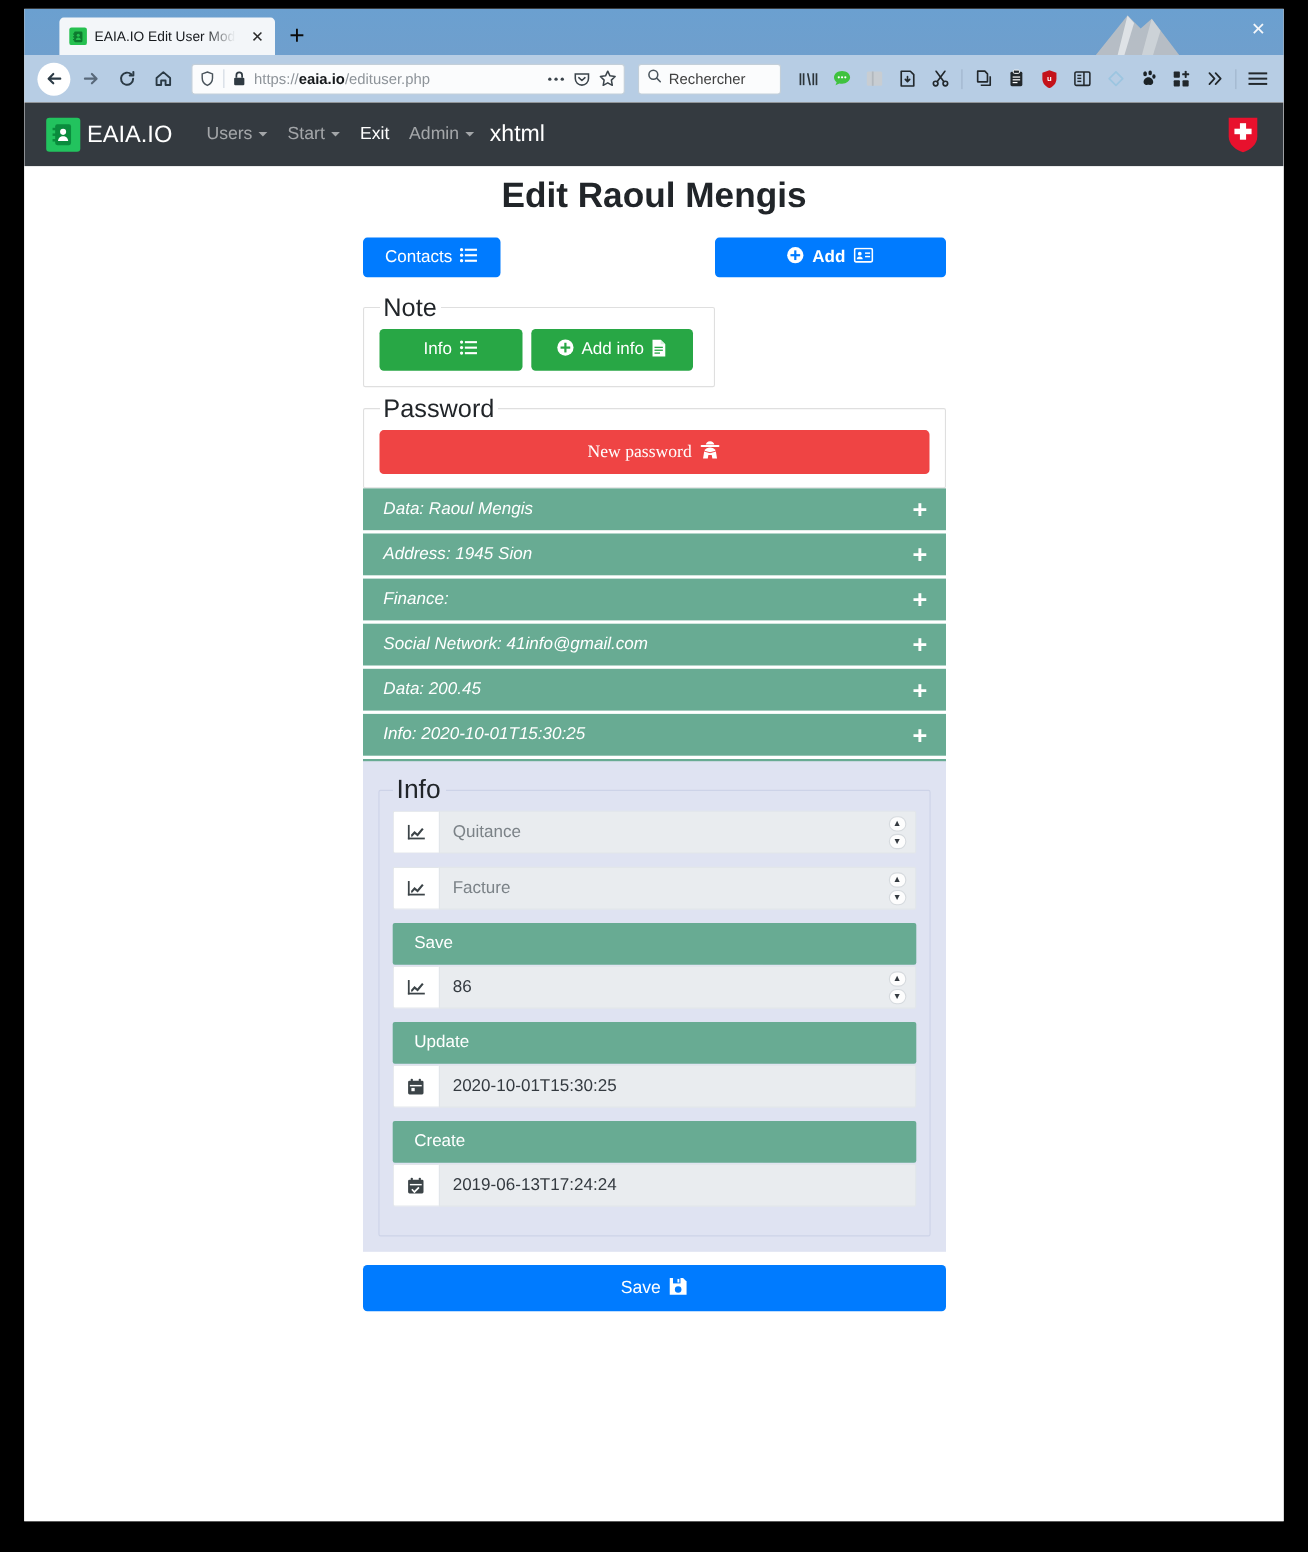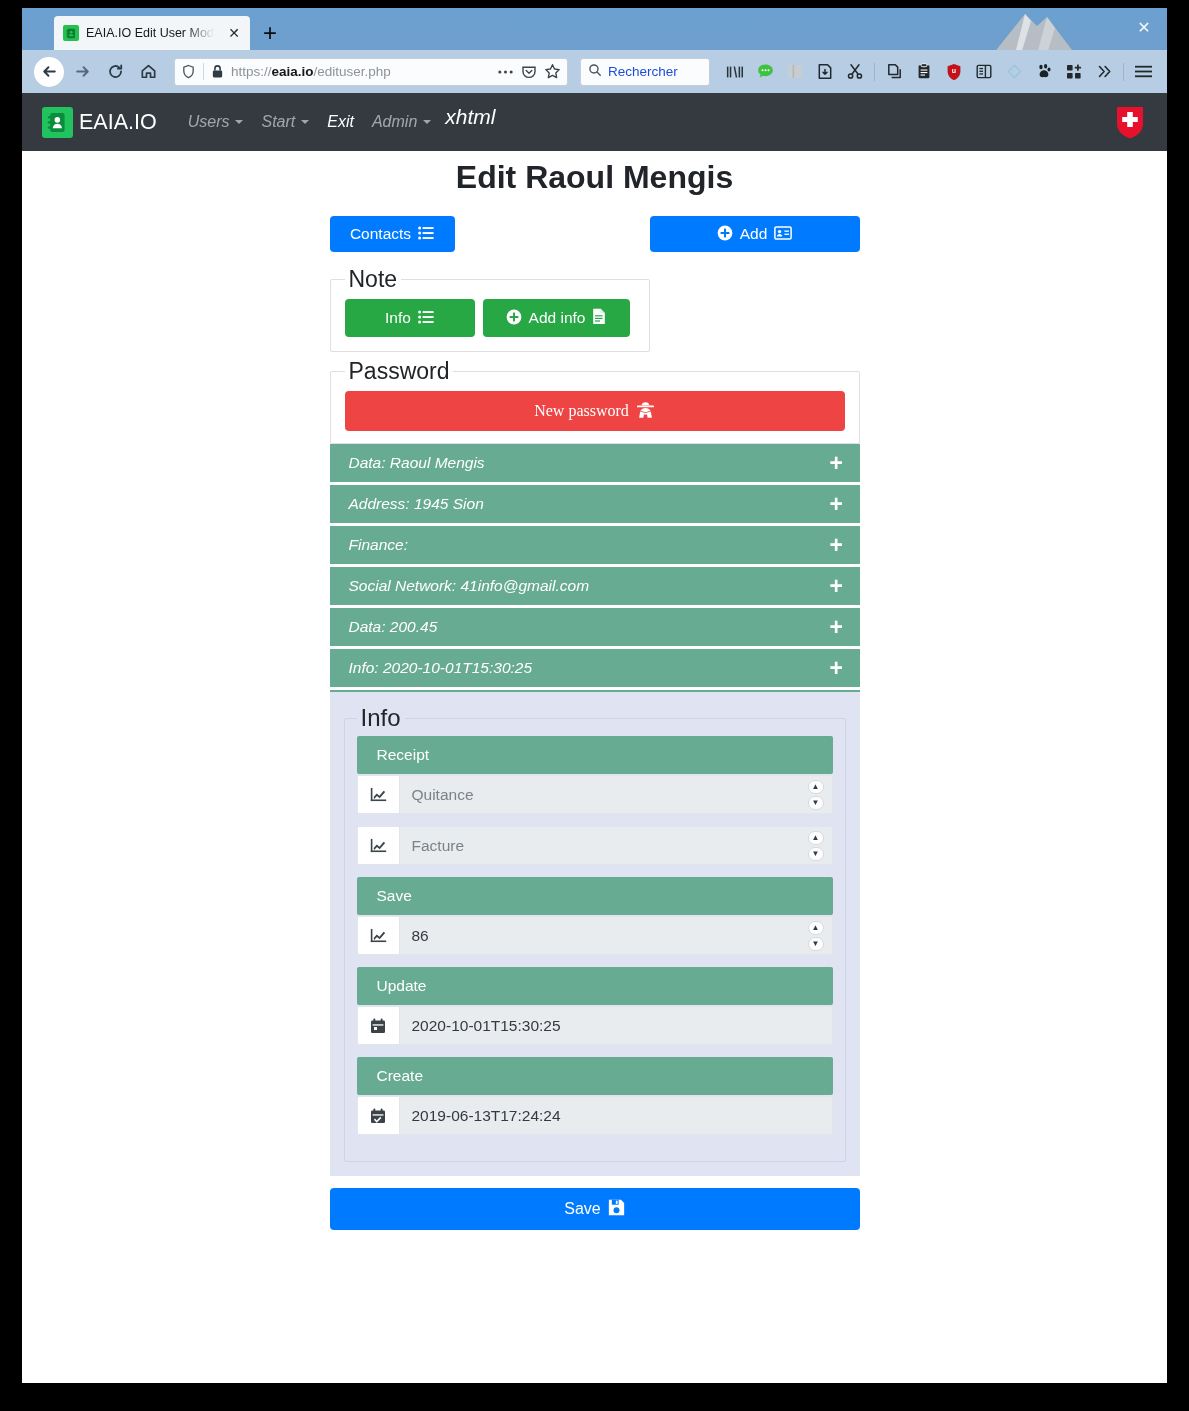--- a/index.html
+++ b/index.html
@@ -94,21 +94,21 @@
     flex: 1; font-size: 13.5px; color: #8d9399; white-space: nowrap;
     overflow: hidden; min-width: 0;
   }
   .urltext b { color: #15181b; font-weight: 700; }
   .urlicon { display: flex; align-items: center; color: #3b444b; flex: none; }
   .searchbar {
     width: 130px; height: 28px; flex: none;
     background: #fbfcfd; border: 1px solid #c3cfd9; border-radius: 3px;
     display: flex; align-items: center; gap: 6px; padding: 0 7px;
   }
-  .searchbar .lbl { font-size: 13.5px; color: #1d4ed8; }
+  .searchbar .lbl { font-size: 13.5px; color: #404040; }
   .tbicons { display: flex; align-items: center; gap: 2px; margin-left: 8px; flex: none; }
   .tbicon {
     width: 28px; height: 28px; border-radius: 3px;
     display: flex; align-items: center; justify-content: center;
     color: #2b3439; flex: none;
   }
   .tbsep { width: 1px; height: 18px; background: #9fb4cb; margin: 0 3px; }
 
   
   .page {
@@ -121,21 +121,21 @@
     display: flex; align-items: center;
     padding: 0 22px 0 20px;
   }
   .brand { display: flex; align-items: center; gap: 6px; margin-right: 22px; }
   .brand-icon {
     width: 31px; height: 31px; border-radius: 3px;
     background: #22c35e;
     display: flex; align-items: center; justify-content: center;
   }
   .brand-text { color: #fff; font-size: 21.5px; }
-  .nav-links { display: flex; align-items: flex-start; gap: 0; font-style: italic; }
+  .nav-links { display: flex; align-items: center; gap: 0; }
   .nav-link {
     color: rgba(255,255,255,.55); font-size: 16px;
     padding: 8px 9px; display: flex; align-items: center; gap: 4px;
     white-space: nowrap;
   }
   .nav-link.plain { color: #fff; }
   .caret {
     width: 0; height: 0; border-left: 4px solid transparent;
     border-right: 4px solid transparent; border-top: 4.5px solid currentColor;
     display: inline-block; margin-left: 2px;
@@ -160,21 +160,21 @@
   .btn {
     border: none; border-radius: 4px; color: #fff;
     font-size: 15.5px; font-family: inherit;
     display: inline-flex; align-items: center; justify-content: center; gap: 7px;
     cursor: pointer; line-height: 1;
   }
   .btn-primary { background: #007bff; }
   .btn-success { background: #28a745; }
   .btn-danger  { background: #ef4444; font-family: Liberation Serif, serif; }
   .btn-contacts { width: 125px; height: 36px; }
-  .btn-add { width: 210px; height: 36px; }
+  .btn-add { width: 210px; height: 36px; font-weight: bold; }
 
   fieldset {
     border: 1px solid #dfdfdf; border-radius: 2px;
     margin: 0; padding: 6px 14px 14px 14px;
   }
   legend {
     font-size: 23px; color: #212529; padding: 0 4px;
     width: auto; margin-bottom: 0;
   }
   .fs-note { width: 320px; margin-left: -210px; margin-bottom: 6px; }
@@ -610,21 +610,20 @@
           <span>Info: 2020-10-01T15:30:25</span>
           <span class="acc-plus">+</span>
         </div>
       </div>
 
       <div class="infopanel">
         <fieldset class="fs-infoinner">
           <legend>Info</legend>
 
           <div class="field-group">
-            <div class="field-label">Receipt</div>
             <div class="field-row">
               <div class="field-icon">
                 <svg width="17" height="15" viewBox="0 0 18 16" fill="#3c4448">
                   <rect x="0.8" y="1" width="1.7" height="14"></rect>
                   <rect x="0.8" y="13.3" width="16.4" height="1.7"></rect>
                   <path d="M3.8 10.6L7.2 6.9l2.8 2.3 4.5-5.3 1.6 1.3-5.8 6.9-2.9-2.4-3 3.2z"></path>
                 </svg>
               </div>
               <div class="field-input">
                 <span class="ph">Quitance</span>

